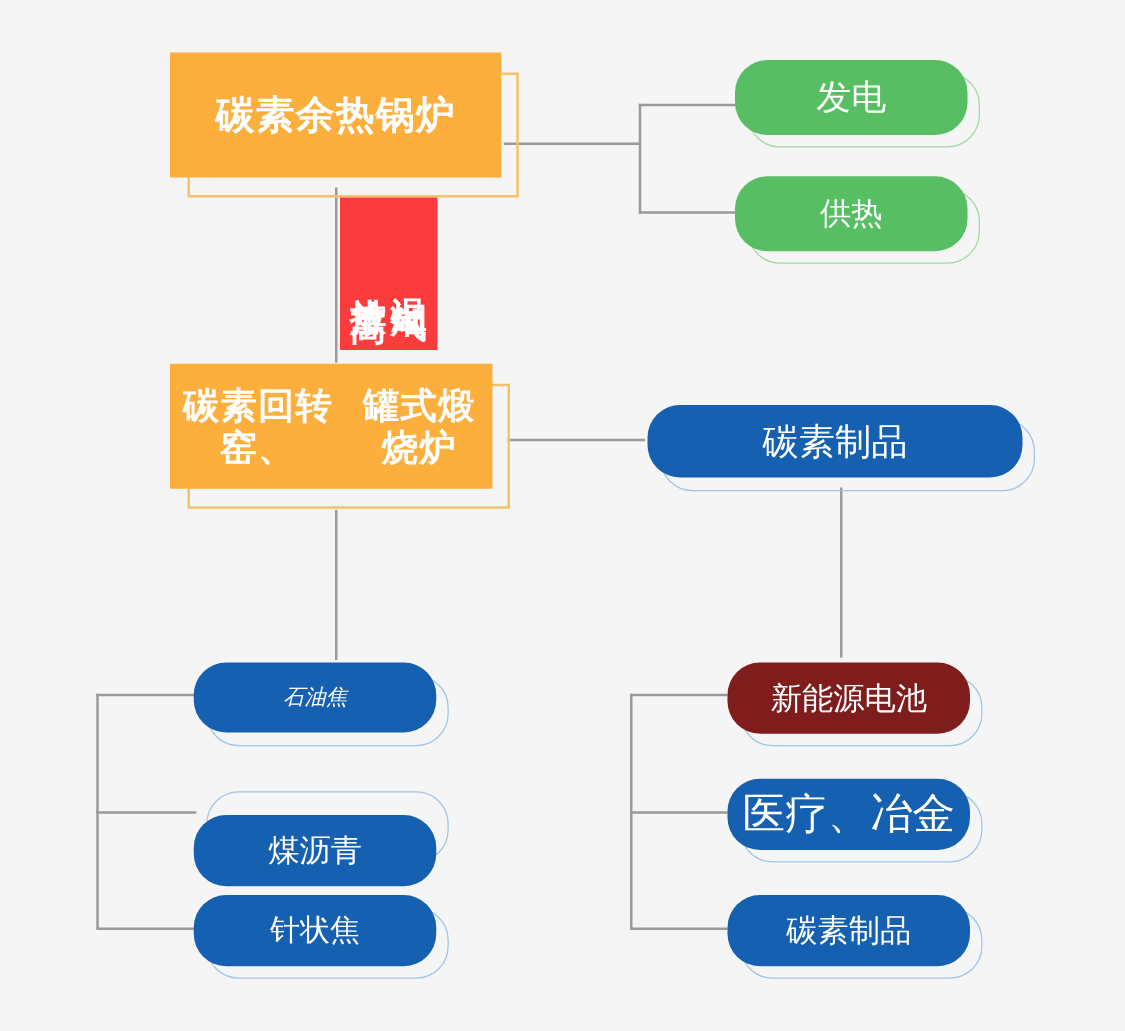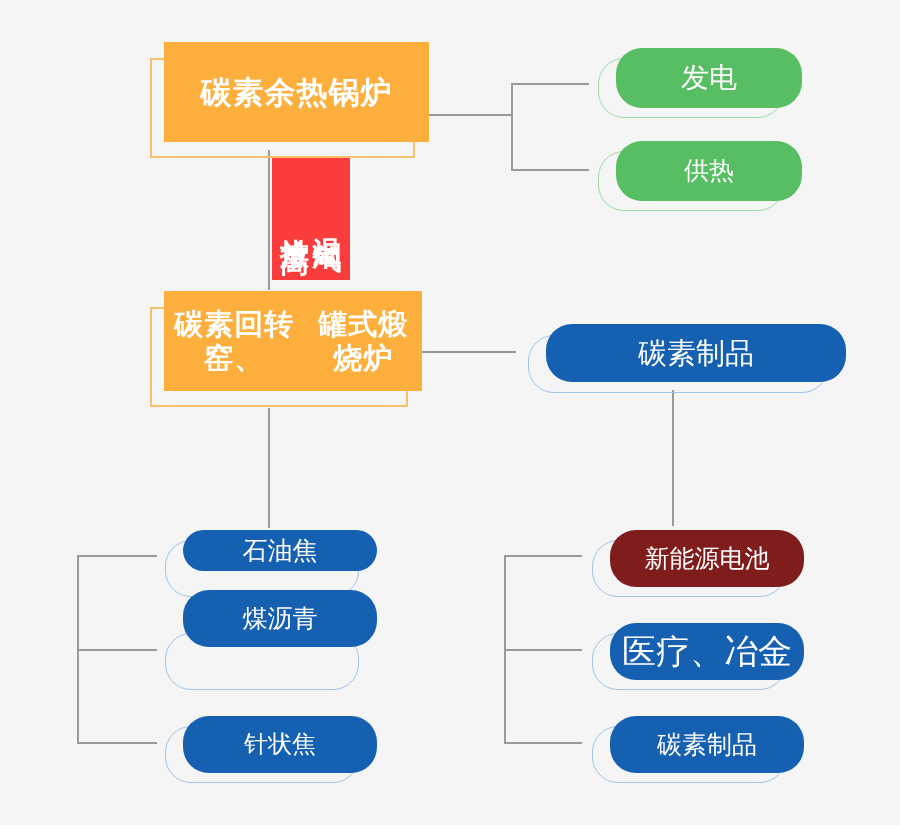--- a/index.html
+++ b/index.html
@@ -34,21 +34,20 @@
   .node {
     position: absolute;
     box-sizing: border-box;
     display: flex;
     align-items: center;
     justify-content: center;
     color: #ffffff;
     text-align: center;
     line-height: 1.18;
     z-index: 4;
-    margin-left: 28px;
   }
   
   .frame {
     position: absolute;
     box-sizing: border-box;
     background: transparent;
     z-index: 2;
   }
 
   
@@ -136,26 +135,26 @@
     <span>碳素回转窑、</span>
     <span>罐式煅烧炉</span>
   </div>
 
   <div class="frame pill-frame" style="left:528px; top:335px; width:300px; height:58px;"></div>
   <div class="node pill" style="left:518px; top:324px; width:300px; height:58px; background:#1560B0; font-size:29px;">
     <span>碳素制品</span>
   </div>
 
   <div class="frame pill-frame" style="left:165px; top:540px; width:194px; height:57px;"></div>
-  <div class="node pill" style="left:155px; top:530px; width:194px; height:41px; background:#1560B0; font-size:25px;">
+  <div class="node pill" style="left:155px; top:530px; width:194px; height:56px; background:#1560B0; font-size:17px;font-style:italic;">
     <span>石油焦</span>
   </div>
 
   <div class="frame pill-frame" style="left:165px; top:633px; width:194px; height:57px;"></div>
-  <div class="node pill" style="left:155px; top:590px; width:194px; height:57px; background:#1560B0; font-size:25px;">
+  <div class="node pill" style="left:155px; top:652px; width:194px; height:57px; background:#1560B0; font-size:25px;">
     <span>煤沥青</span>
   </div>
 
   <div class="frame pill-frame" style="left:165px; top:726px; width:194px; height:57px;"></div>
   <div class="node pill" style="left:155px; top:716px; width:194px; height:57px; background:#1560B0; font-size:24px;">
     <span>针状焦</span>
   </div>
 
   <div class="frame pill-frame" style="left:592px; top:540px; width:194px; height:57px;"></div>
   <div class="node pill" style="left:582px; top:530px; width:194px; height:57px; background:#7f1d1d; font-size:25px;">

